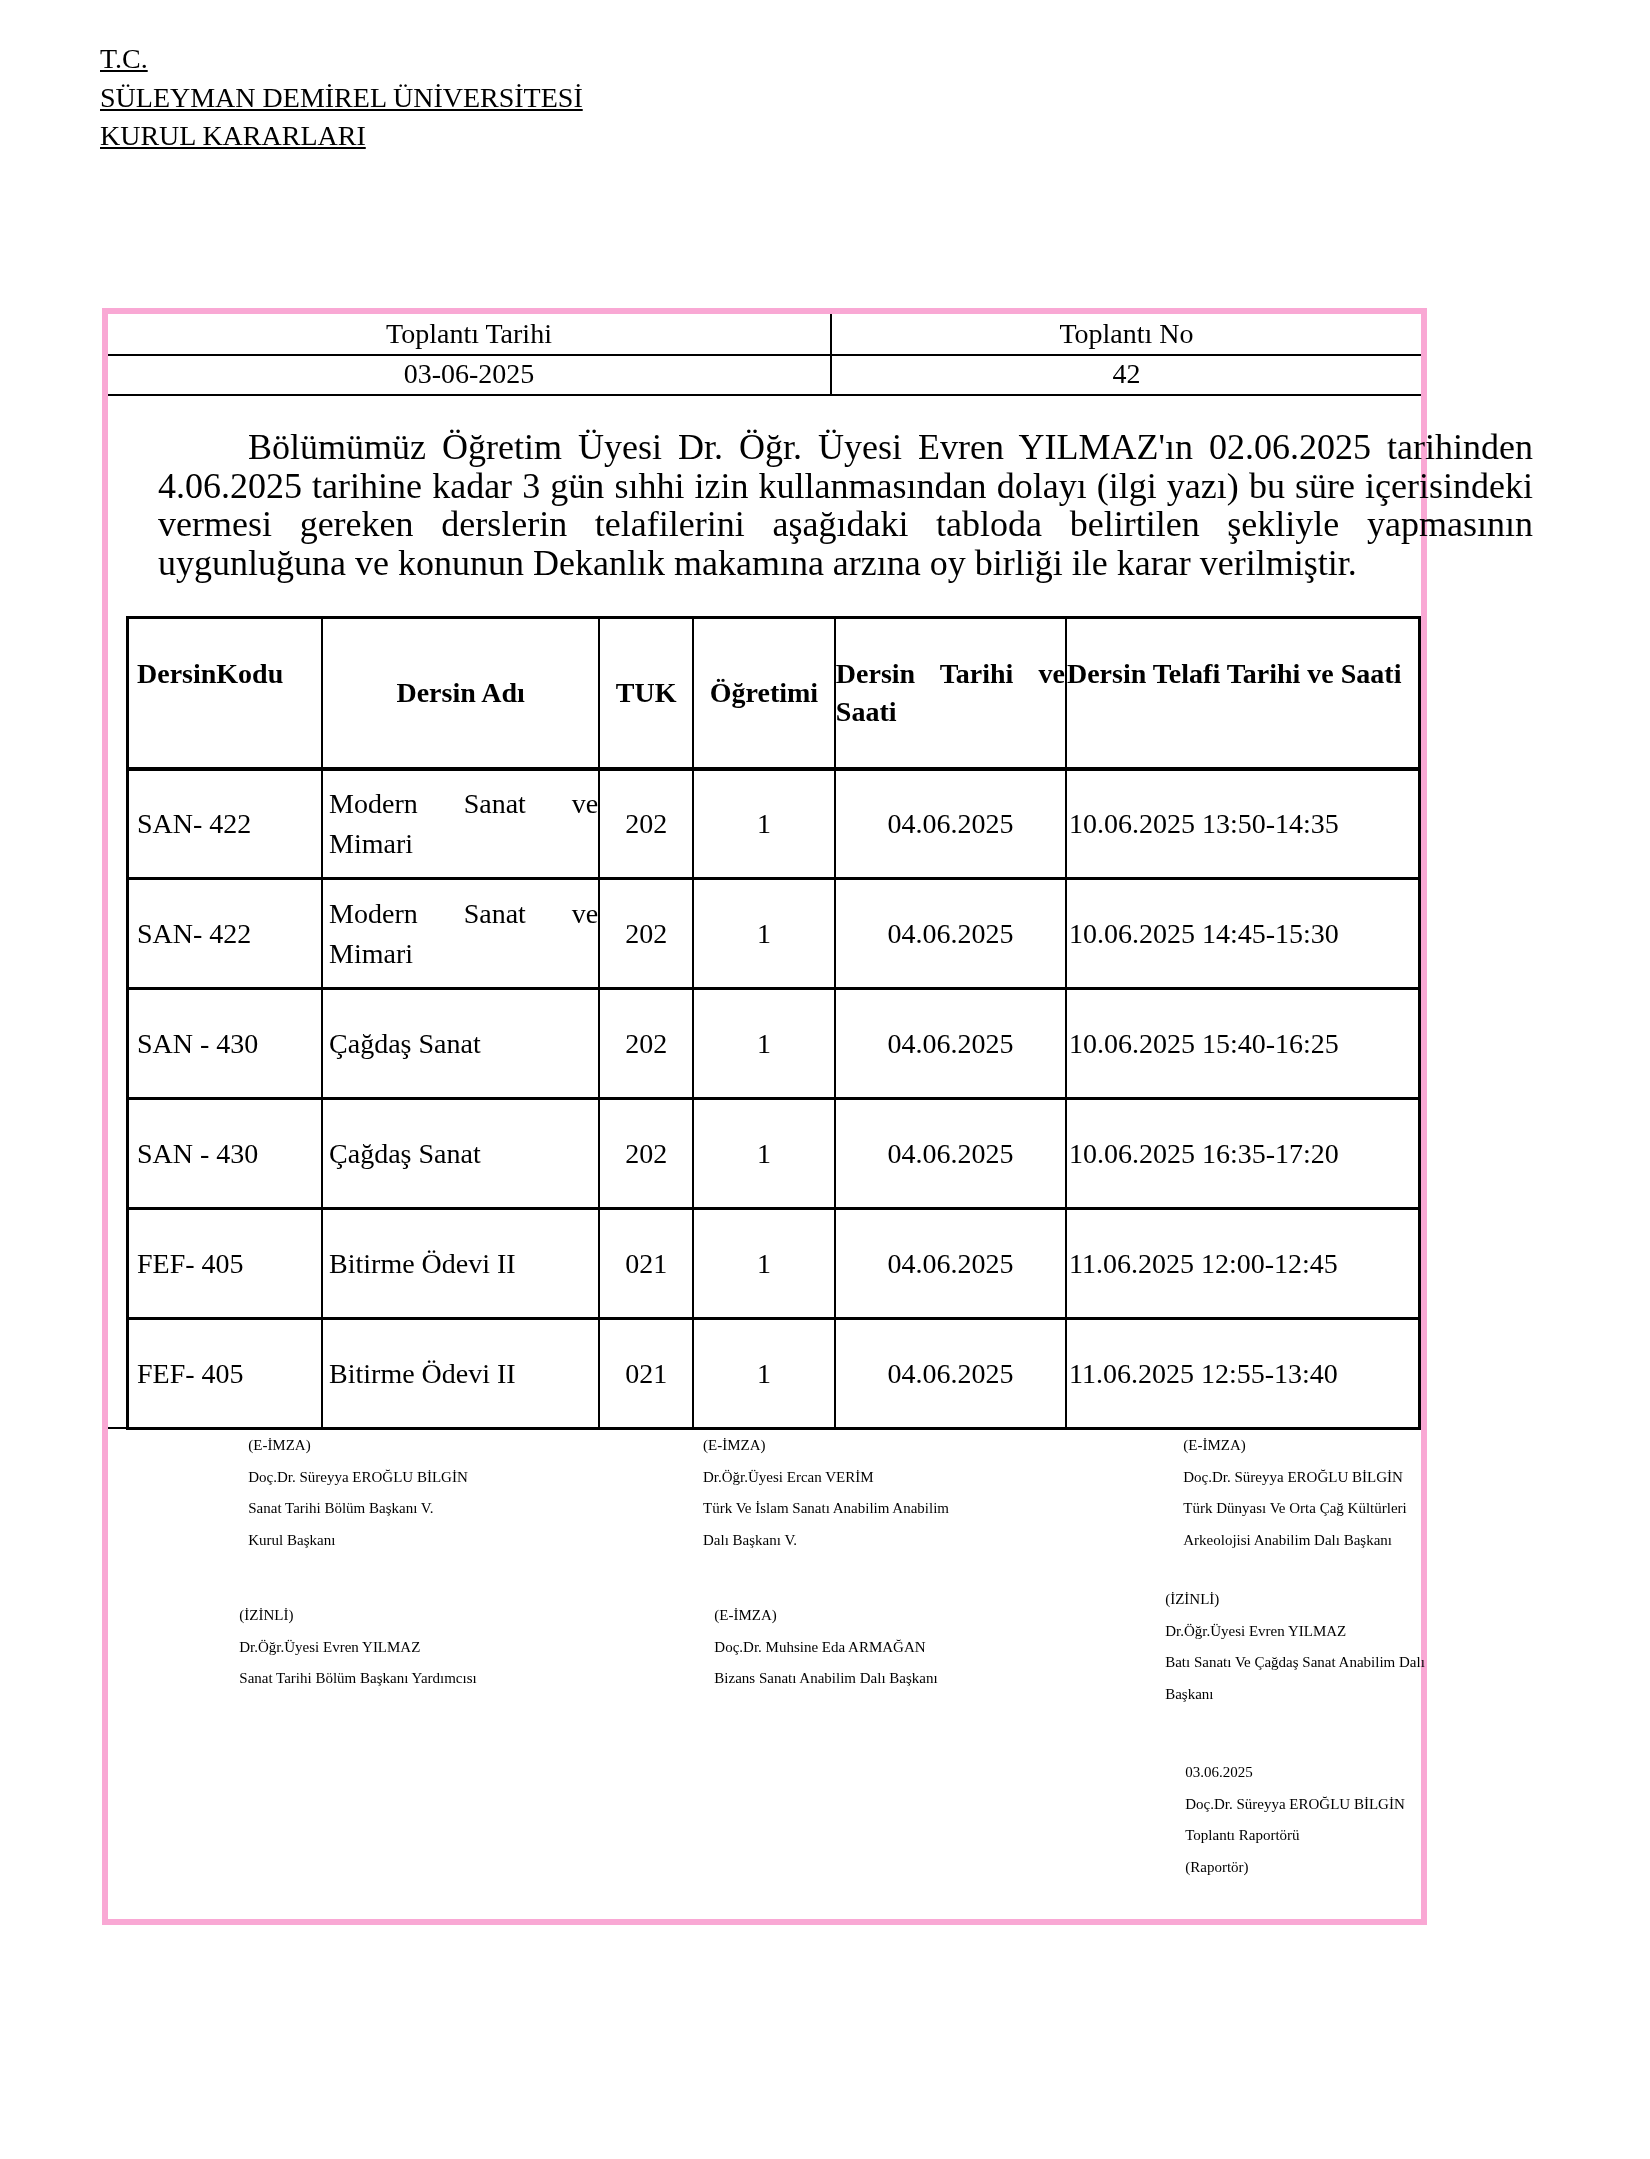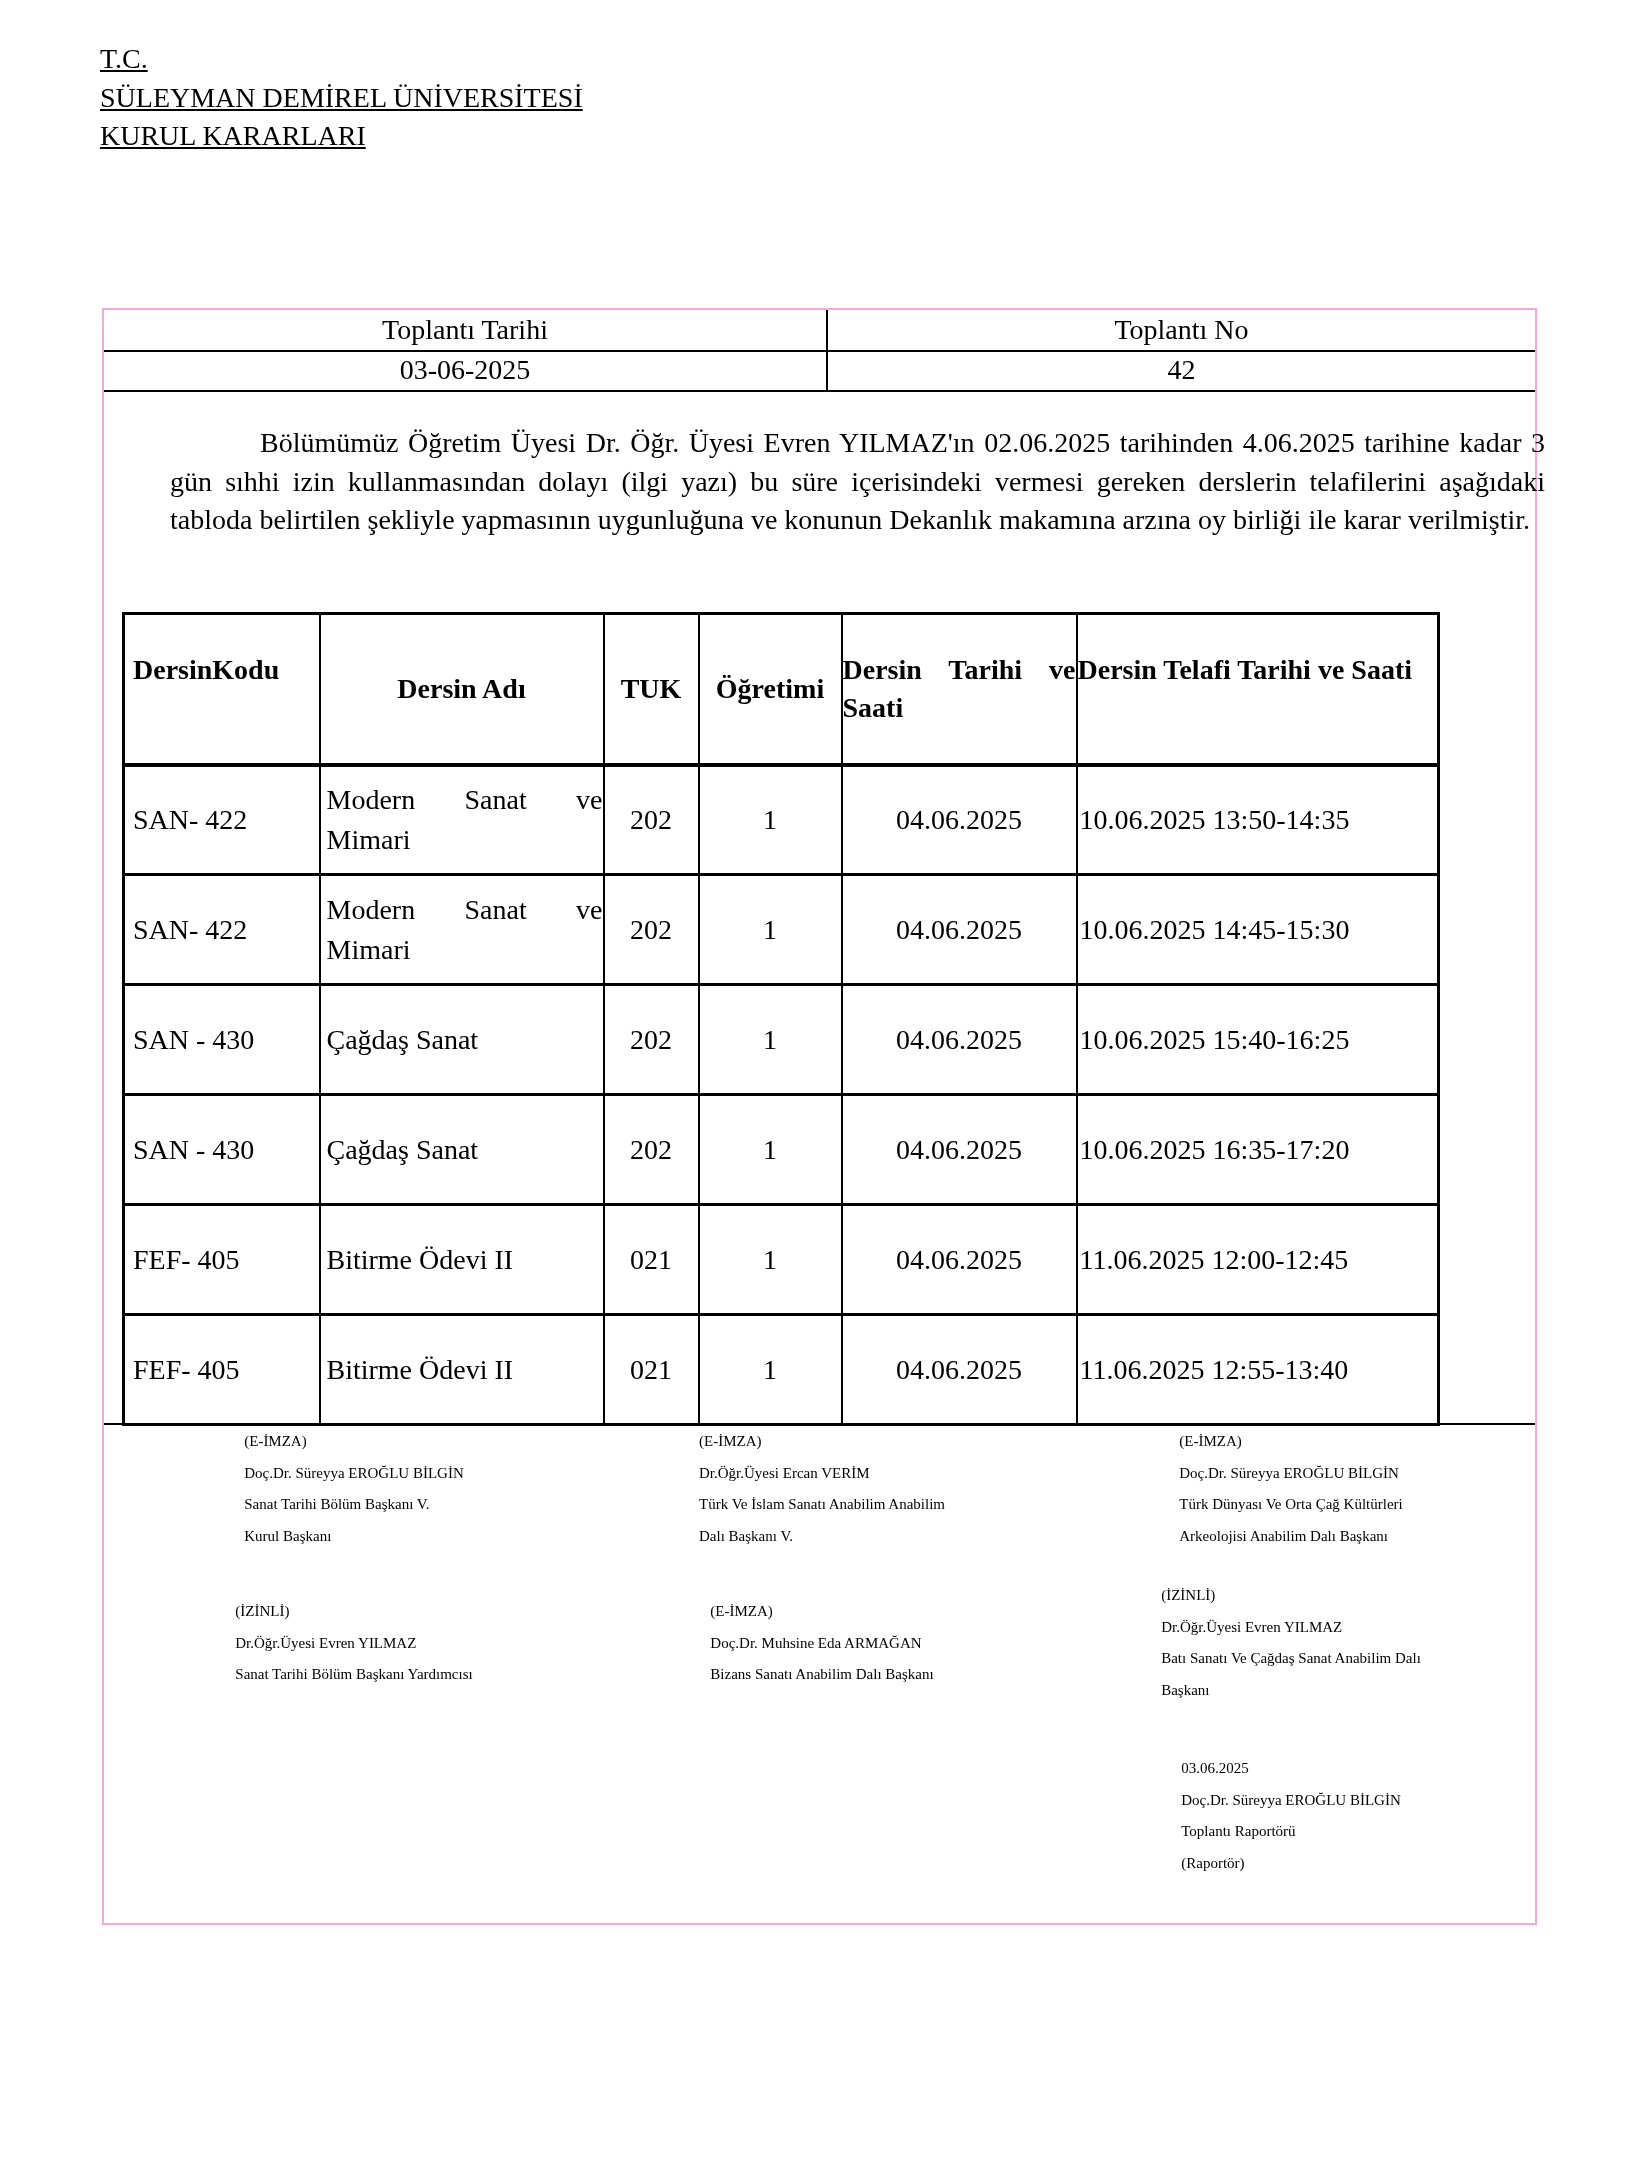--- a/index.html
+++ b/index.html
@@ -4,33 +4,33 @@
 <style>
   html, body { margin: 0; padding: 0; background: #ffffff; }
   body {
     width: 1650px; height: 2159px; position: relative; overflow: hidden;
     font-family: "Liberation Serif", "DejaVu Serif", serif; color: #000;
   }
   .header { position: absolute; left: 100px; top: 40px; }
   .header div { font-size: 28px; line-height: 38.5px; white-space: nowrap; text-decoration: underline; }
 
   .outer {
-    position: absolute; left: 102px; top: 308px; width: 1435px; height: 1617px;
-    border: 2px solid #f9a8d4; box-sizing: border-box;
+    position: absolute; left: 102px; top: 308px; width: 1325px; height: 1617px;
+    border: 6px solid #f9a8d4; box-sizing: border-box;
   }
   .meta-row { position: absolute; left: 0; right: 0; height: 40px; border-bottom: 2px solid #000; display: flex; }
   .meta-row .cell { display: flex; align-items: center; justify-content: center; font-size: 28px; box-sizing: border-box; }
   .meta-row .c1 { width: 724px; border-right: 2px solid #000; }
   .meta-row .c2 { flex: 1; }
   .row1 { top: 0; }
   .row2 { top: 40px; }
 
   .paragraph {
-    position: absolute; left: 66px; top: 114px; width: 1375px;
-    font-size: 28px; line-height: 38.5px; text-align: justify; text-align-last: left;
+    position: absolute; left: 50px; top: 114px; width: 1375px;
+    font-size: 36px; line-height: 38.5px; text-align: justify; text-align-last: left;
   }
   .paragraph .indent { display: inline-block; width: 90px; }
 
   .course-table {
     position: absolute; left: 18px; top: 302px; border-collapse: collapse;
     font-size: 28px;
   }
   .course-table th, .course-table td {
     border: 2px solid #000; padding: 0; box-sizing: border-box;
   }

